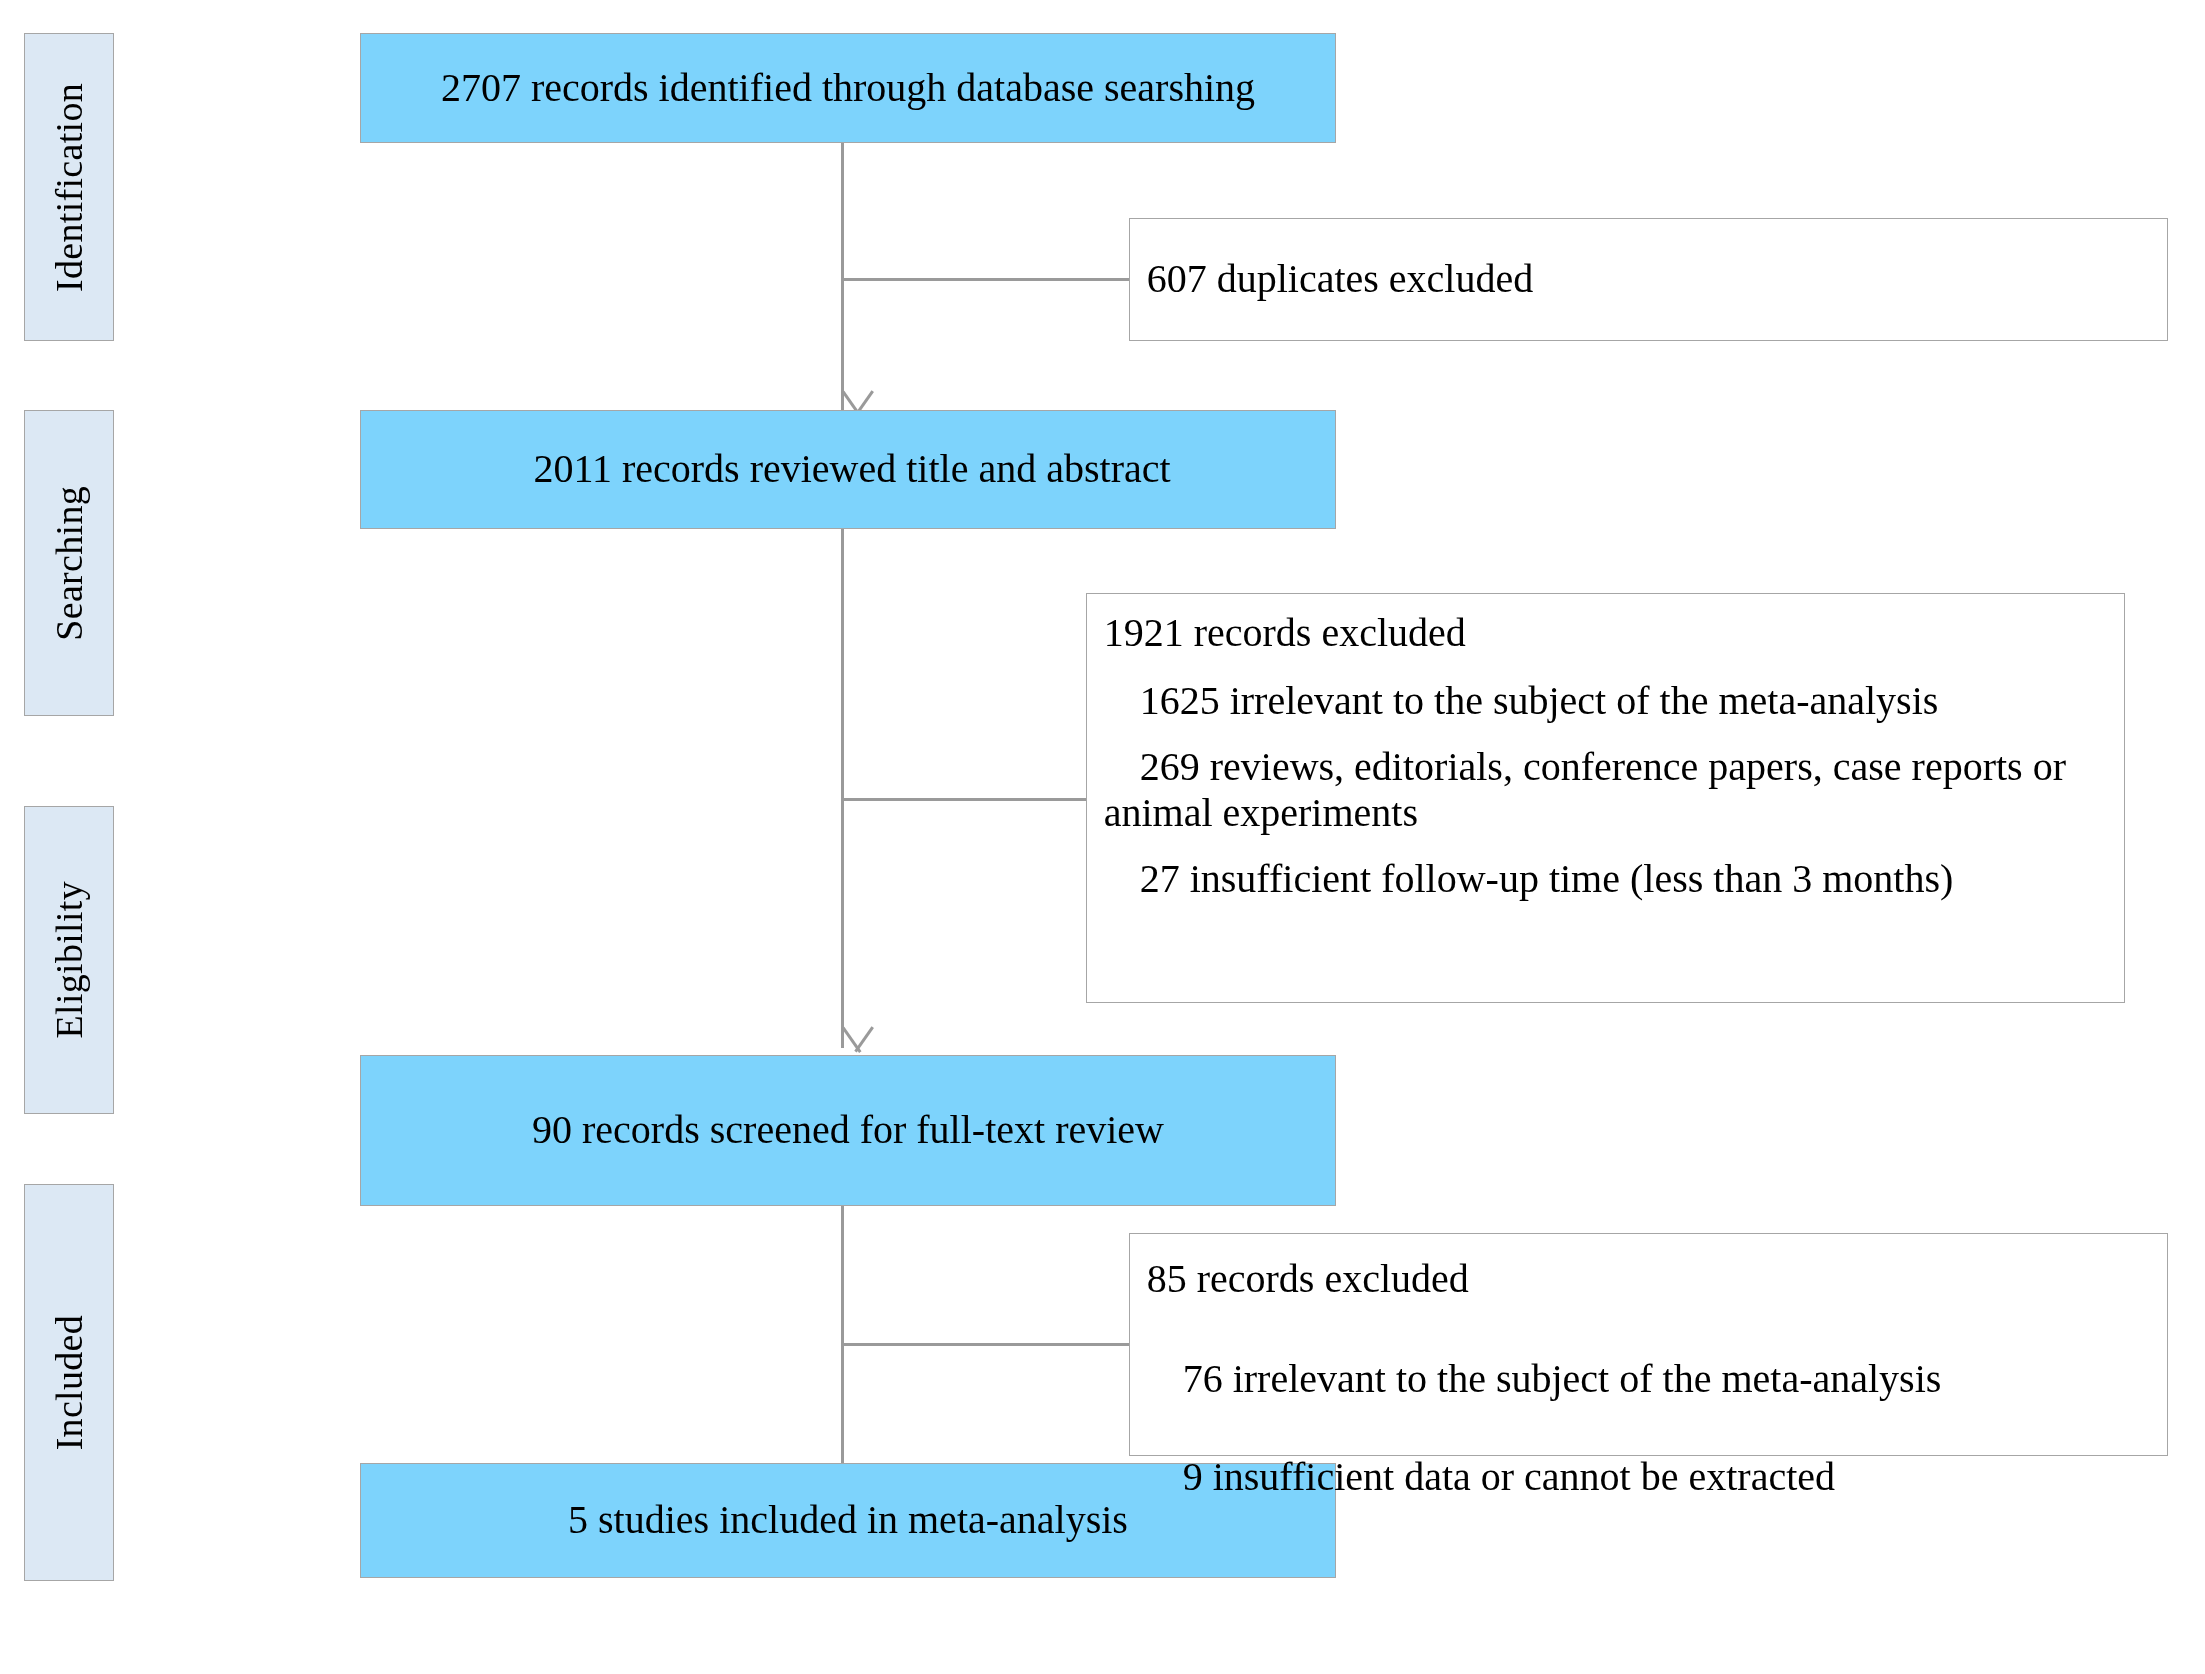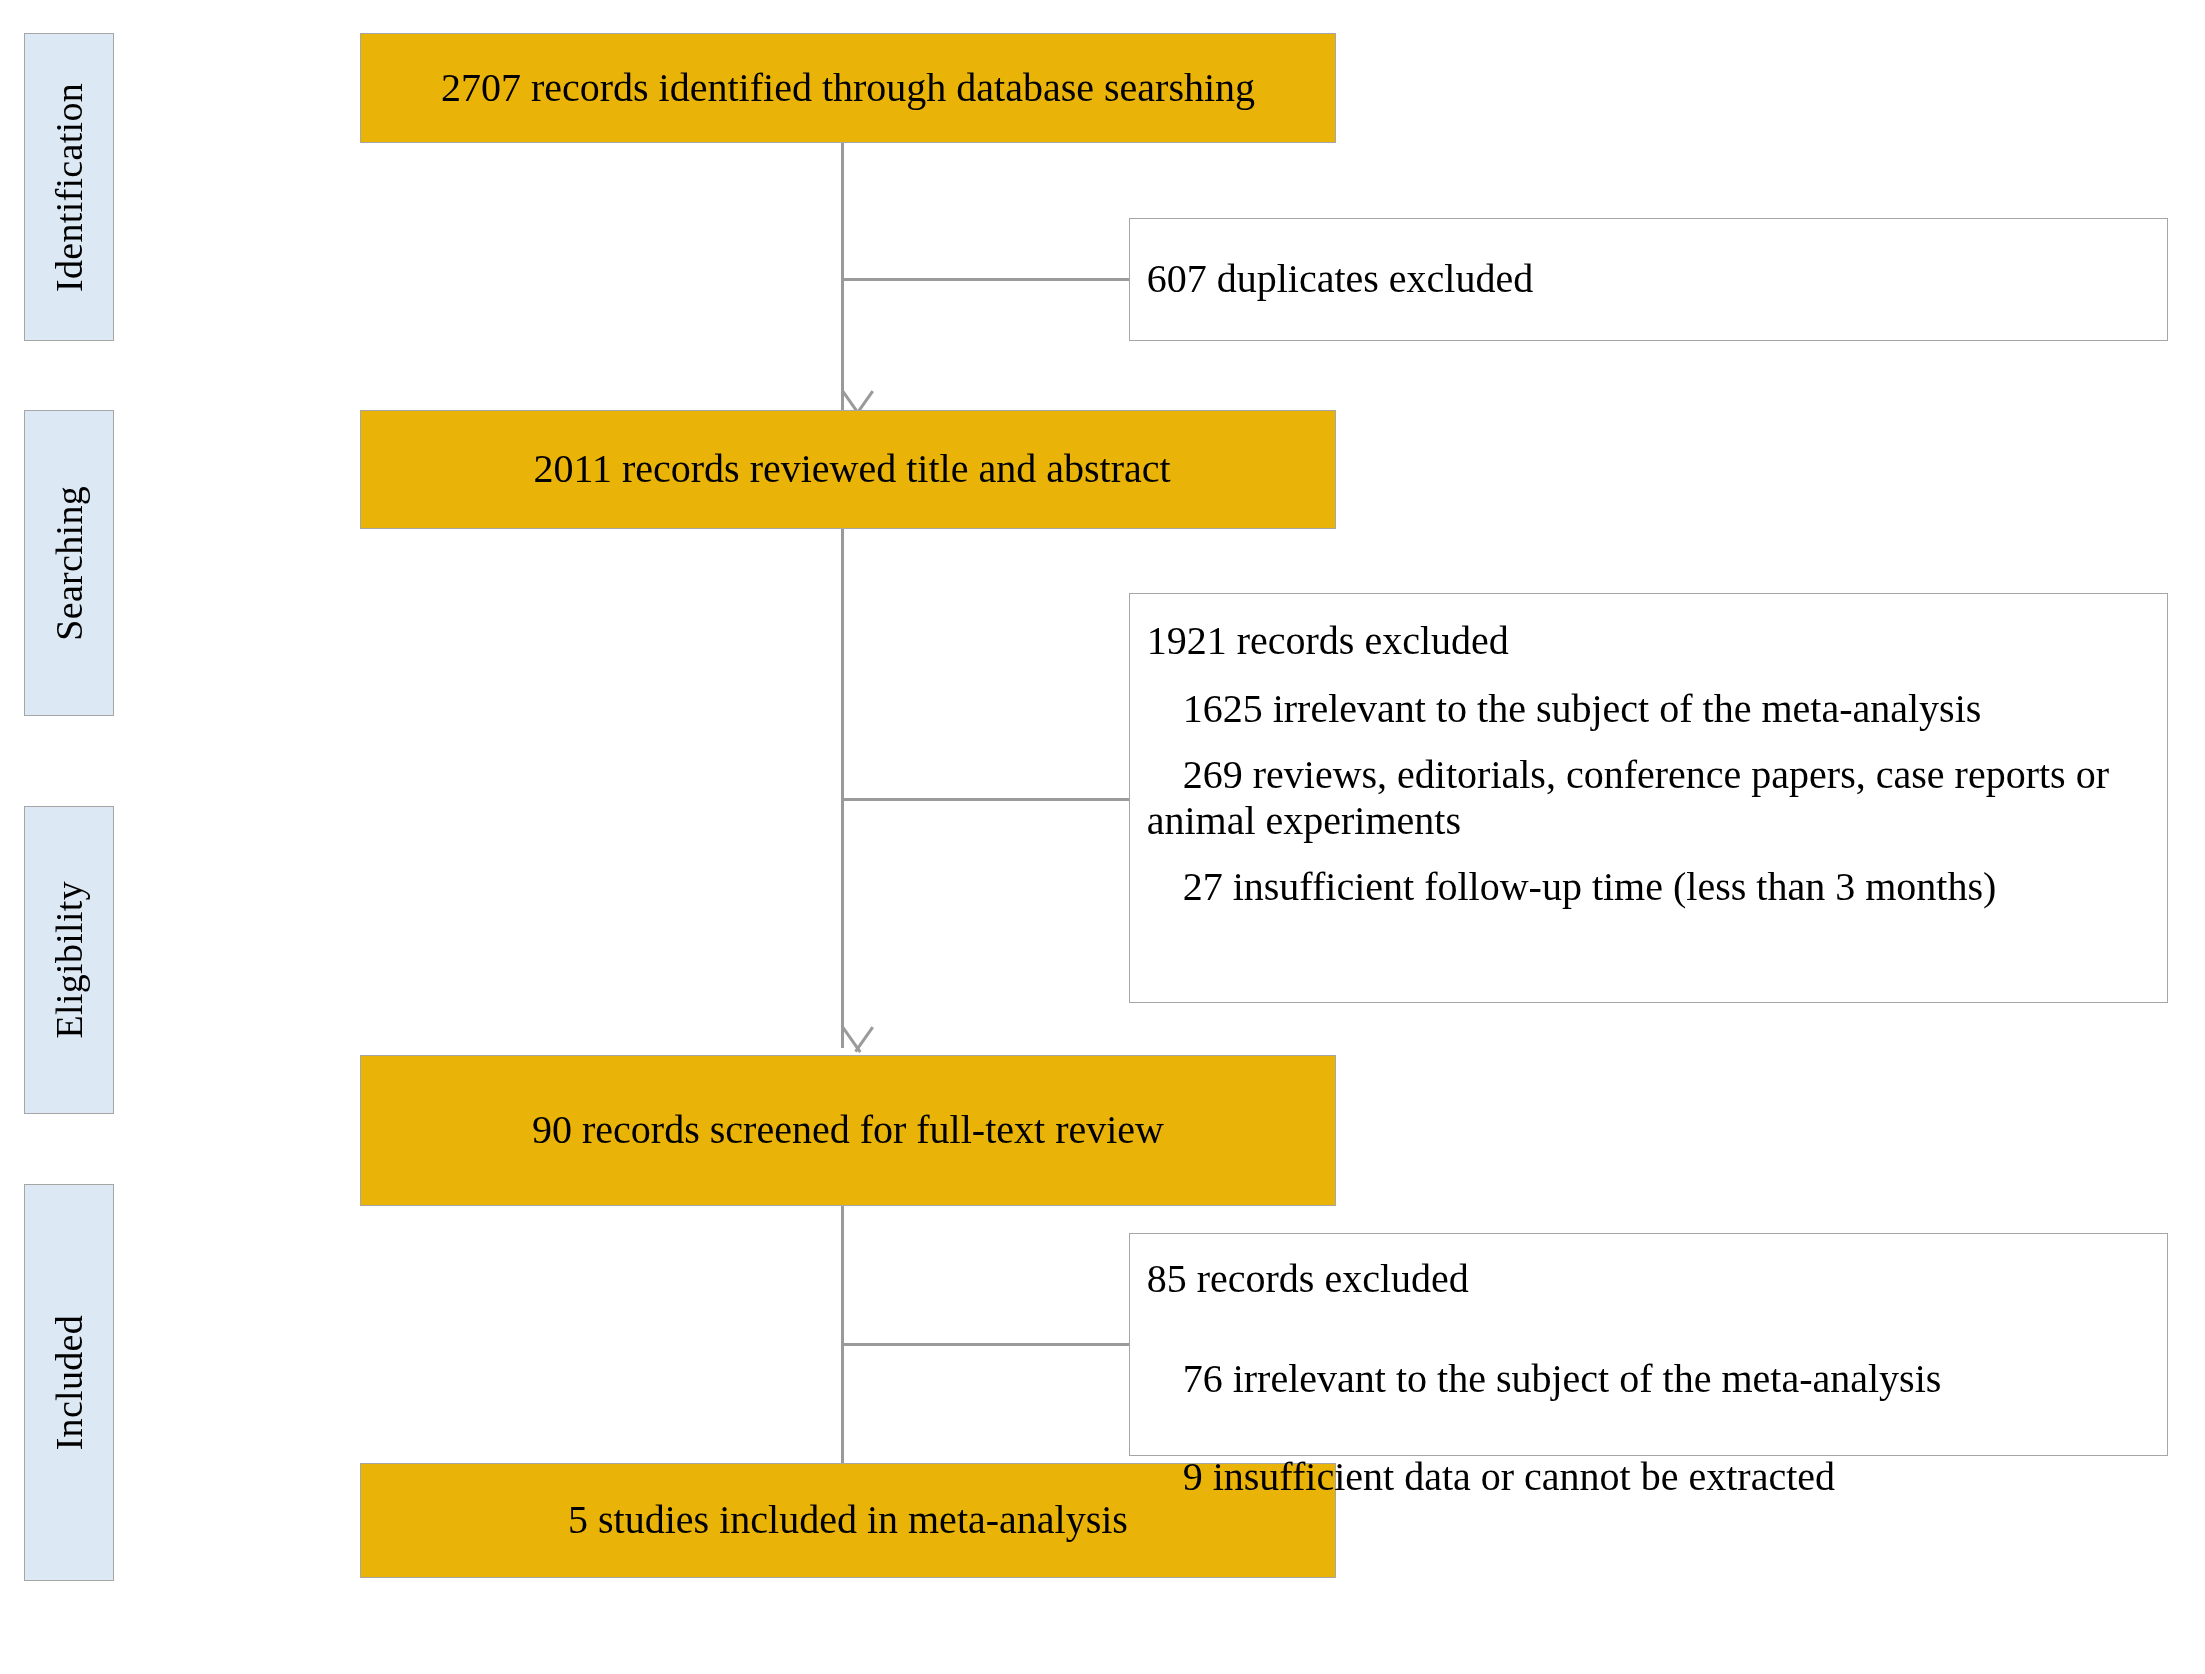--- a/index.html
+++ b/index.html
@@ -35,21 +35,21 @@
     font-size: 38px;
     line-height: 1;
     letter-spacing: 0.3px;
     white-space: nowrap;
     color: #000;
   }
 
   
   .flow-box {
     position: absolute;
-    background: #eab308;
+    background: #7dd3fc;
     border: 1.9px solid #a6a6a6;
     box-sizing: border-box;
     display: flex;
     align-items: center;
   }
   .flow-box.centered {
     justify-content: center;
   }
   .flow-box .box-text {
     font-size: 40px;
@@ -192,21 +192,21 @@
   </div>
 
   <div class="flow-box centered" style="left:360px; top:1463px; width:976px; height:115px;">
     <span class="box-text">5 studies included in meta-analysis</span>
   </div>
 
   <div class="excl-box" style="left:1129px; top:218px; width:1039px; height:123px;">
     <div class="excl-line" style="margin:0;">607 duplicates excluded</div>
   </div>
 
-  <div class="excl-box" style="left:1129px; top:593px; width:1039px; height:410px; justify-content:flex-start; padding-top:24px;">
+  <div class="excl-box" style="left:1086px; top:593px; width:1039px; height:410px; justify-content:flex-start; padding-top:16px;">
     <div class="excl-line excl-head">1921 records excluded</div>
     <div class="excl-line excl-sub">1625 irrelevant to the subject of the meta-analysis</div>
     <div class="excl-line excl-sub">269 reviews, editorials, conference papers, case reports or animal experiments</div>
     <div class="excl-line excl-sub">27  insufficient follow-up time (less than 3 months)</div>
   </div>
 
   <div class="excl-box" style="left:1129px; top:1233px; width:1039px; height:223px; justify-content:flex-start; padding-top:22px;gap:32px;">
     <div class="excl-line excl-head">85 records excluded</div>
     <div class="excl-line excl-sub">76  irrelevant to the subject of the meta-analysis</div>
     <div class="excl-line excl-sub">9 insufficient data or cannot be extracted</div>

